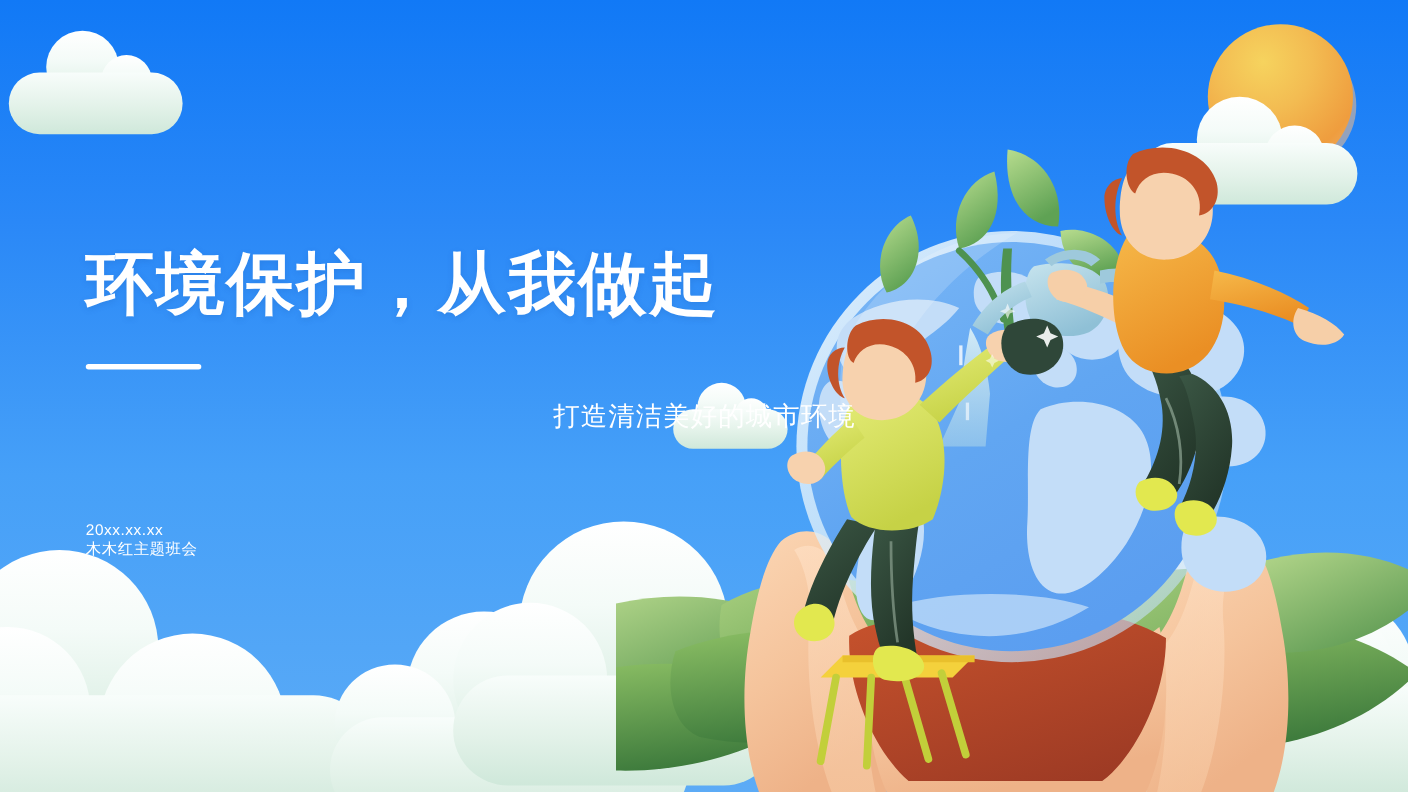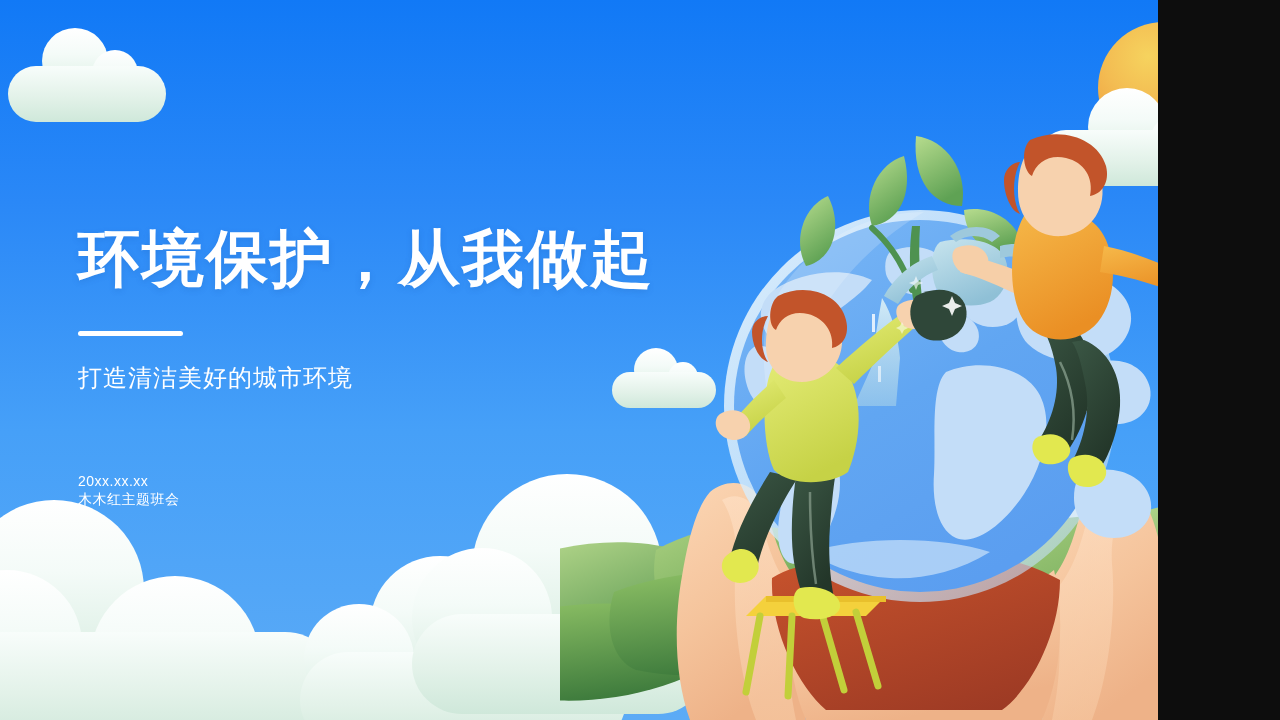--- a/index.html
+++ b/index.html
@@ -1,19 +1,19 @@
 <!DOCTYPE html>
 <html><head>
 <meta charset="utf-8">
 <style>
   html,body{margin:0;padding:0;background:#0d0d0d;}
   *{box-sizing:border-box;}
   .slide{
     position:relative;
-    width:1158px;height:720px;
+    width:1280px;height:720px;
     overflow:hidden;
     font-family:"Liberation Sans","DejaVu Sans",sans-serif;
     background:linear-gradient(180deg,#1179f6 0%,#2a88f7 28%,#46a0f8 60%,#5cabf6 100%);
   }
 
   
   .sky{position:absolute;inset:0;}
 
   
   .sun{
@@ -94,20 +94,21 @@
     text-shadow:0 2px 6px rgba(20,80,160,.18);
     white-space:nowrap;
   }
   .divider{
     width:105px;height:5px;border-radius:3px;background:#ffffff;
     margin:38px 0 0 0;
   }
   .subtitle{
     margin:26px 0 0 0;color:#ffffff;font-size:24px;letter-spacing:1px;
     font-weight:400;
+    text-align:right;
   }
   .meta{position:absolute;left:78px;top:474px;}
   .meta div{color:#ffffff;font-size:14px;letter-spacing:.5px;line-height:1;}
   .meta .m-date{margin-bottom:4px;}
 </style>
 </head>
 <body>
 
 <div class="slide">
 

